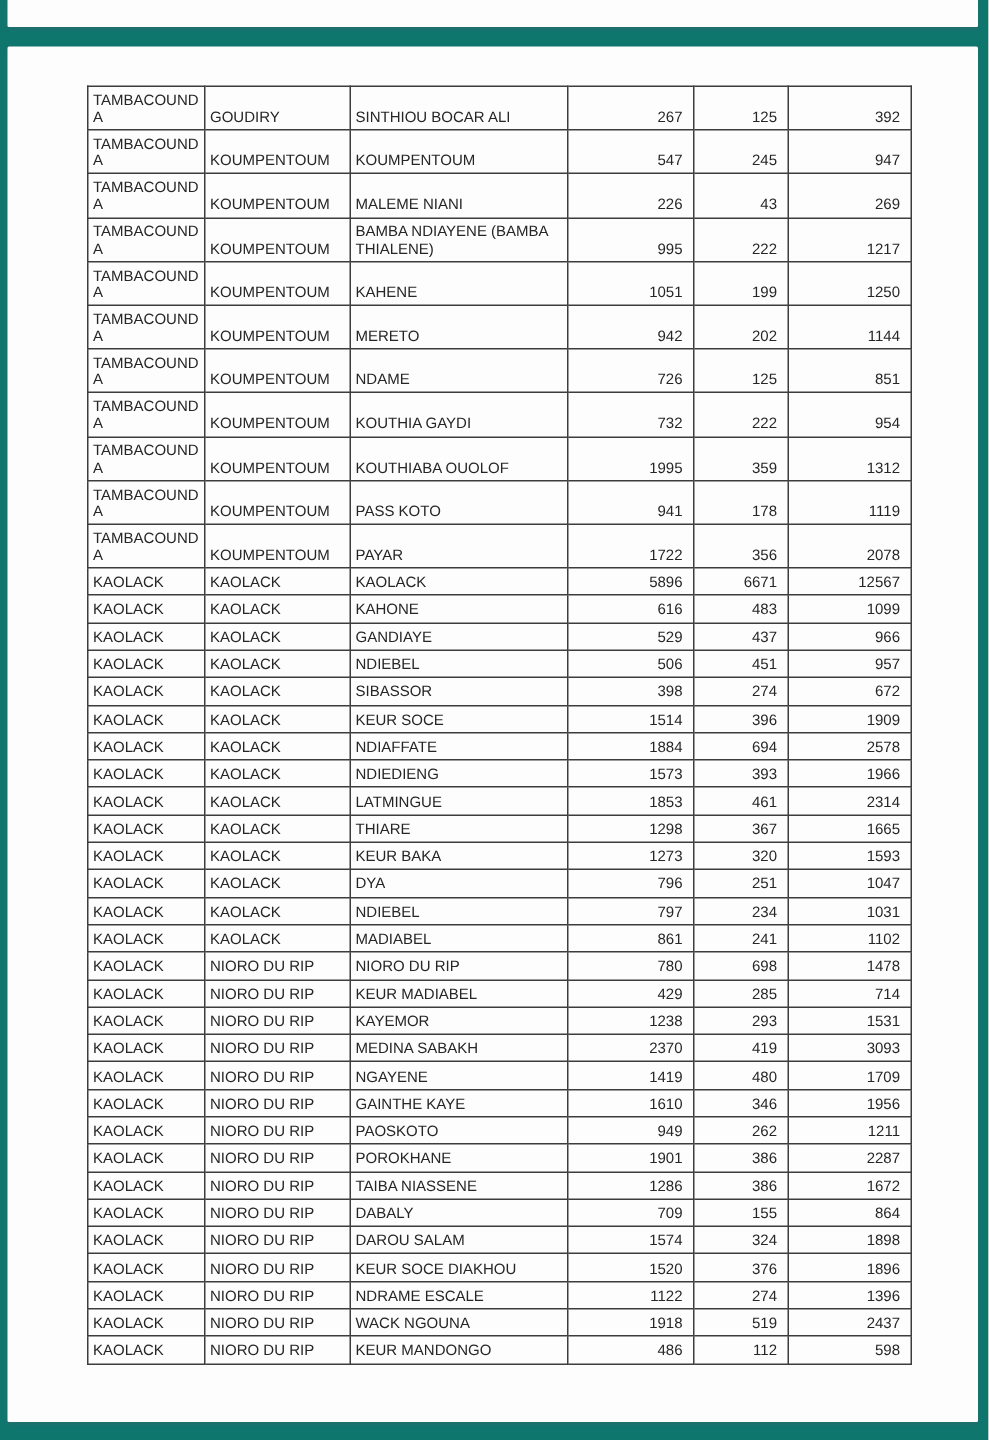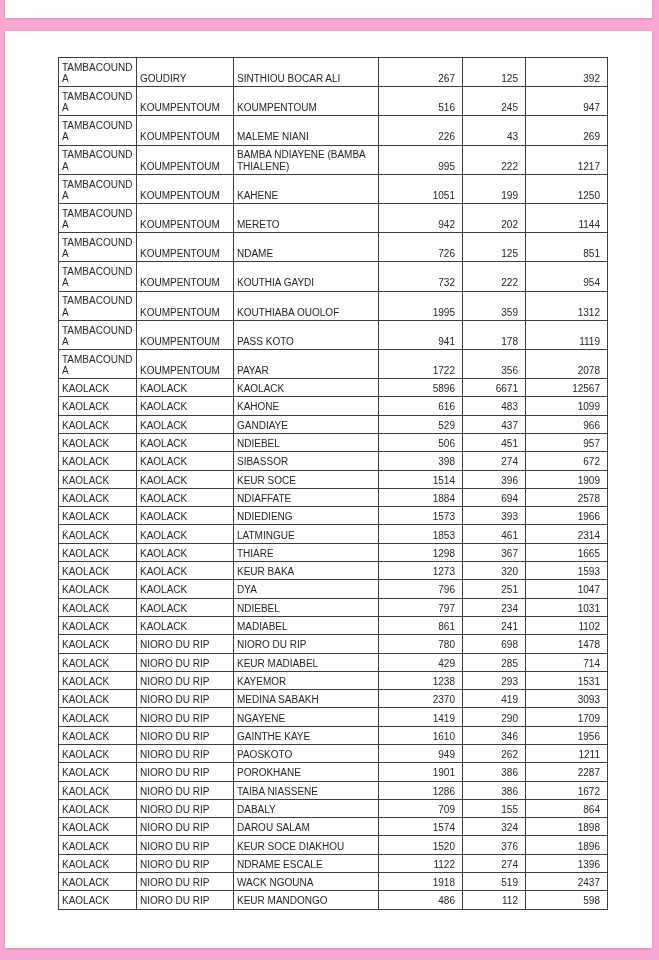--- a/index.html
+++ b/index.html
@@ -5,21 +5,21 @@
   html, body {
     margin: 0;
     padding: 0;
     background: #e9e9ee;
     font-family: "Liberation Sans", sans-serif;
   }
   .viewport {
     position: relative;
     width: 659px;
     height: 960px;
-    background: #f9a8d4;
+    background: #0f766e;
     overflow: hidden;
   }
   .page {
     position: absolute;
     left: 5px;
     width: 647px;
     background: #fdfdfd;
     box-shadow: 0 1px 3px rgba(90, 90, 110, 0.30);
     border-radius: 1px;
   }
@@ -78,21 +78,21 @@
             <td class="t">SINTHIOU BOCAR ALI</td>
             <td class="n">267</td>
             <td class="n">125</td>
             <td class="n">392</td>
           </tr>
 
           <tr class="tall">
             <td class="t c0">TAMBACOUNDA</td>
             <td class="t">KOUMPENTOUM</td>
             <td class="t">KOUMPENTOUM</td>
-            <td class="n">516</td>
+            <td class="n">547</td>
             <td class="n">245</td>
             <td class="n">947</td>
           </tr>
 
           <tr class="tall">
             <td class="t c0">TAMBACOUNDA</td>
             <td class="t">KOUMPENTOUM</td>
             <td class="t">MALEME NIANI</td>
             <td class="n">226</td>
             <td class="n">43</td>
@@ -331,21 +331,21 @@
             <td class="n">2370</td>
             <td class="n">419</td>
             <td class="n">3093</td>
           </tr>
 
           <tr>
             <td class="t c0">KAOLACK</td>
             <td class="t">NIORO DU RIP</td>
             <td class="t">NGAYENE</td>
             <td class="n">1419</td>
-            <td class="n">290</td>
+            <td class="n">480</td>
             <td class="n">1709</td>
           </tr>
 
           <tr>
             <td class="t c0">KAOLACK</td>
             <td class="t">NIORO DU RIP</td>
             <td class="t">GAINTHE KAYE</td>
             <td class="n">1610</td>
             <td class="n">346</td>
             <td class="n">1956</td>

